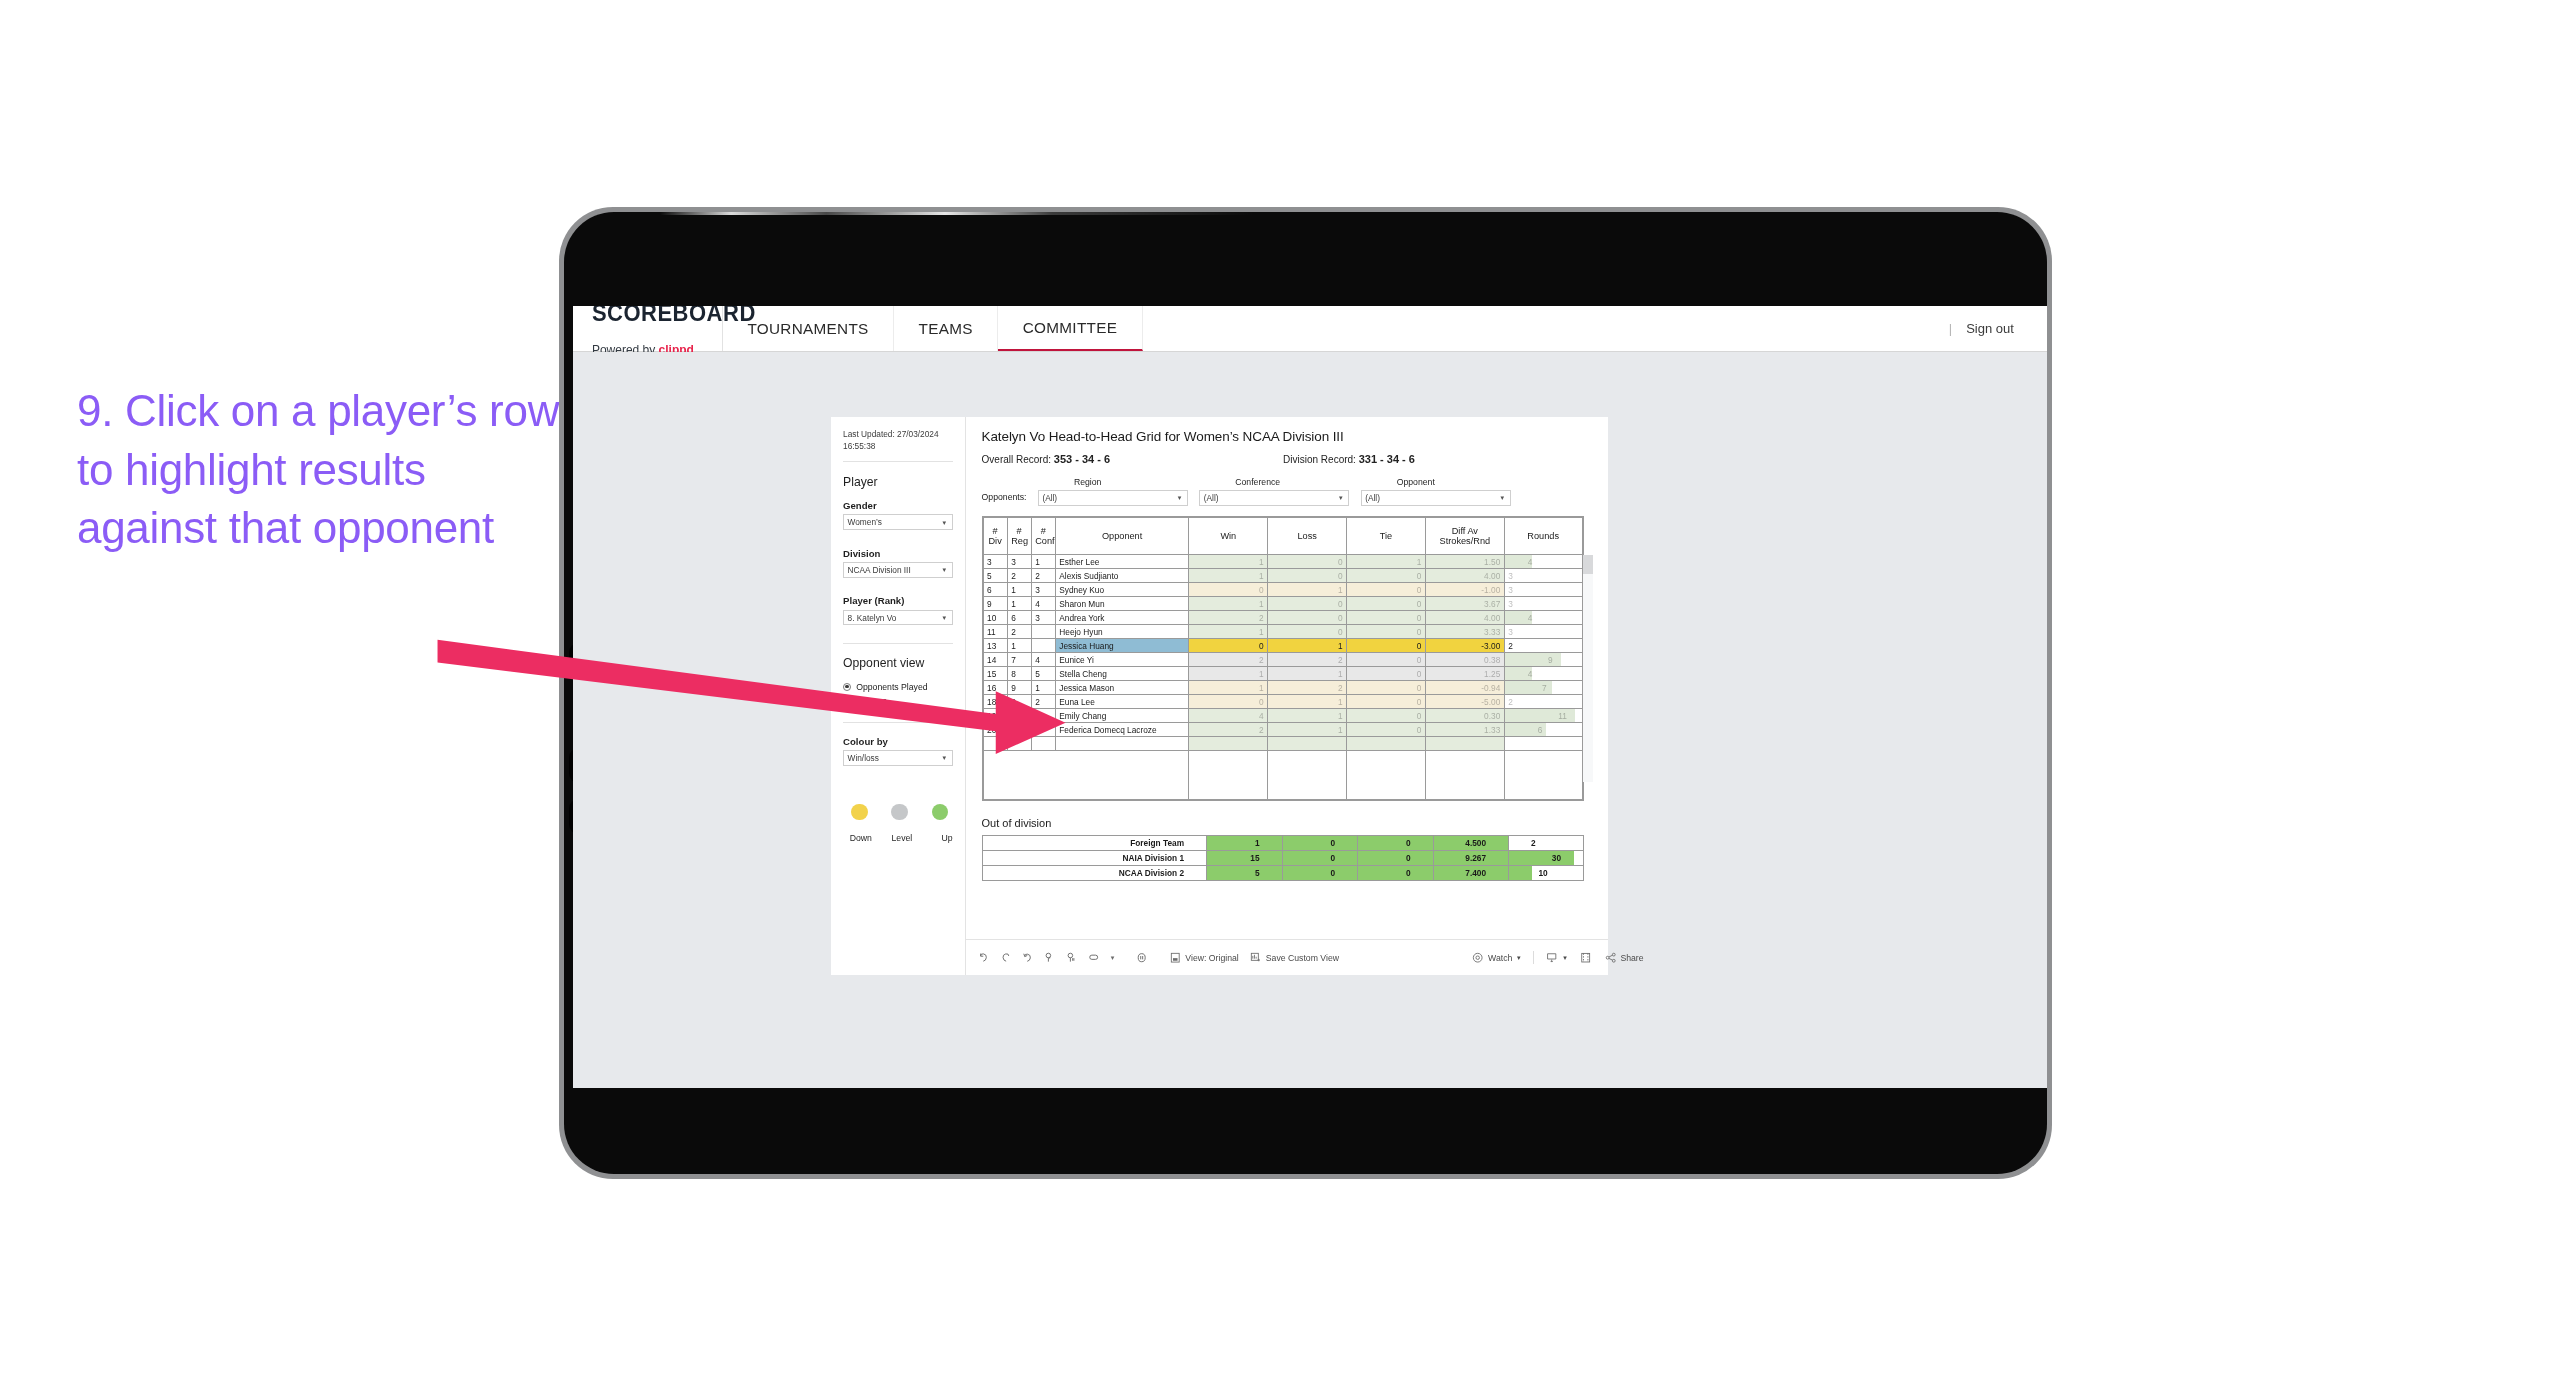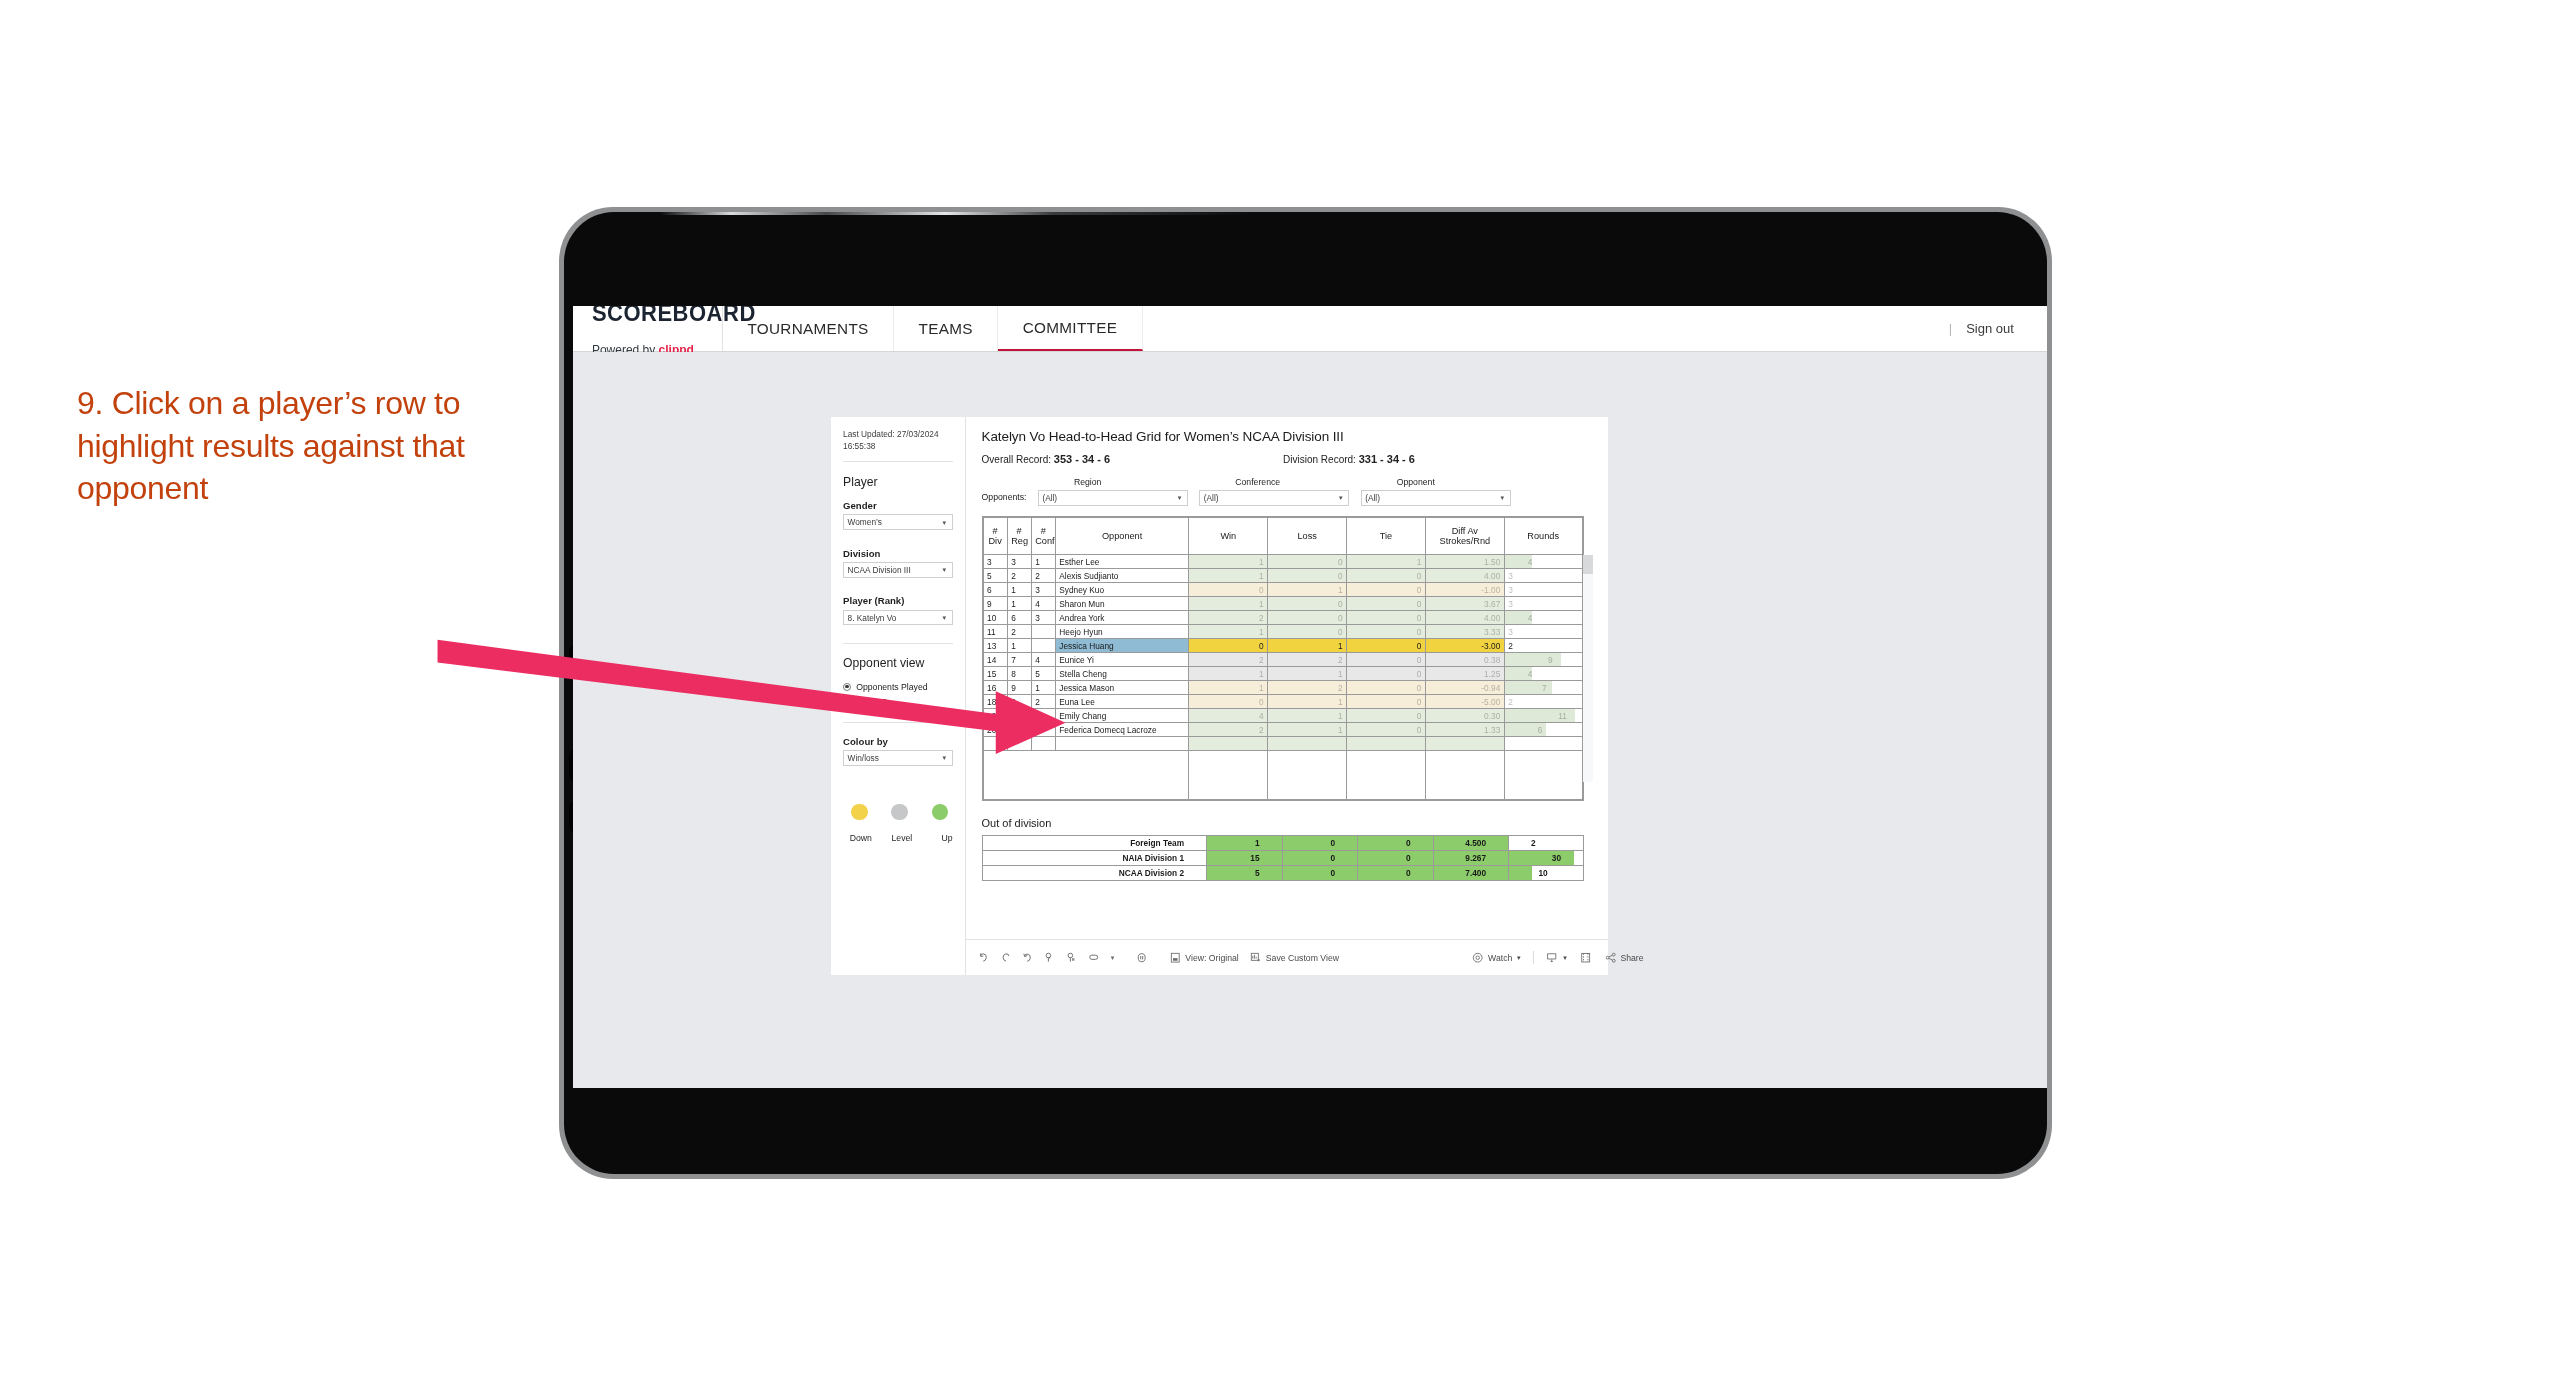--- a/index.html
+++ b/index.html
@@ -8,23 +8,23 @@
     background: #ffffff;
     font-family: "Liberation Sans", sans-serif;
     overflow: hidden;
   }
 
   
   #annotation-text {
     position: absolute;
     left: 77px; top: 382px;
     width: 489px;
-    font-size: 32px;
+    font-size: 44px;
     line-height: 1.33;
-    color: #c2410c;
+    color: #8b5cf6;
     font-weight: 400;
     letter-spacing: -0.3px;
   }
 
   
   #arrow-svg {
     position: absolute;
     left: 437px; top: 611px;
     width: 725px; height: 157px;
     pointer-events: none;

